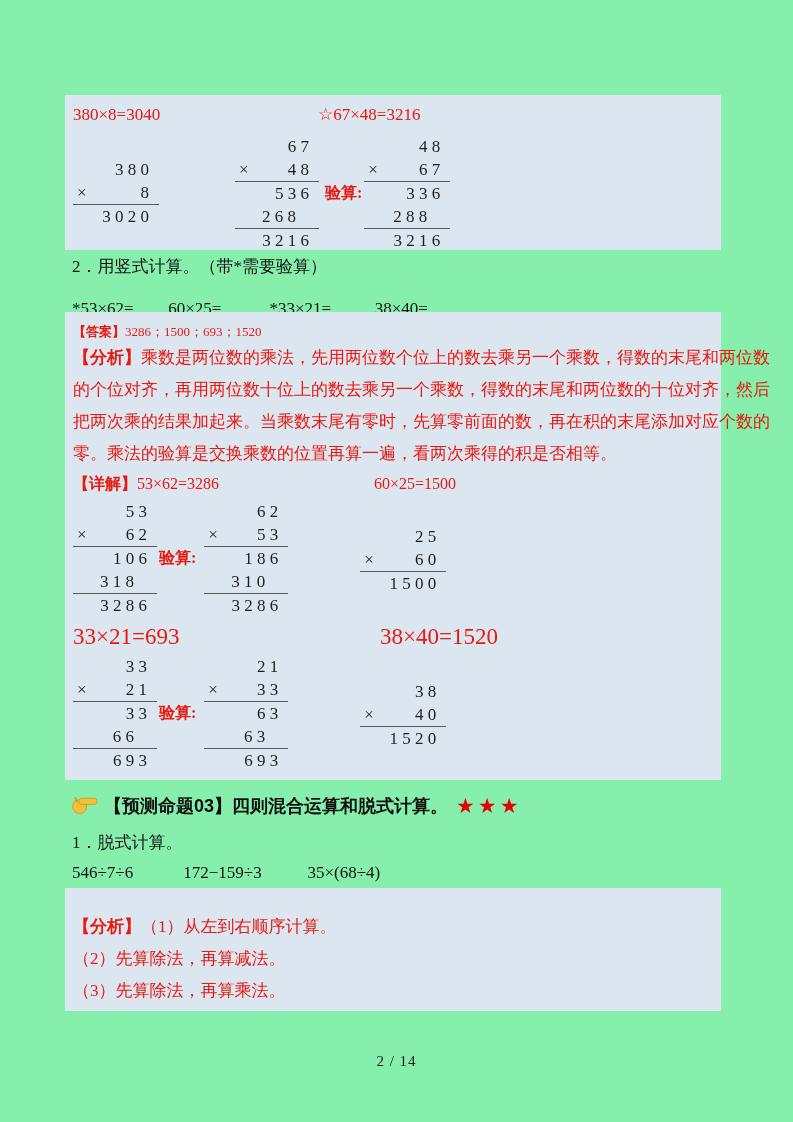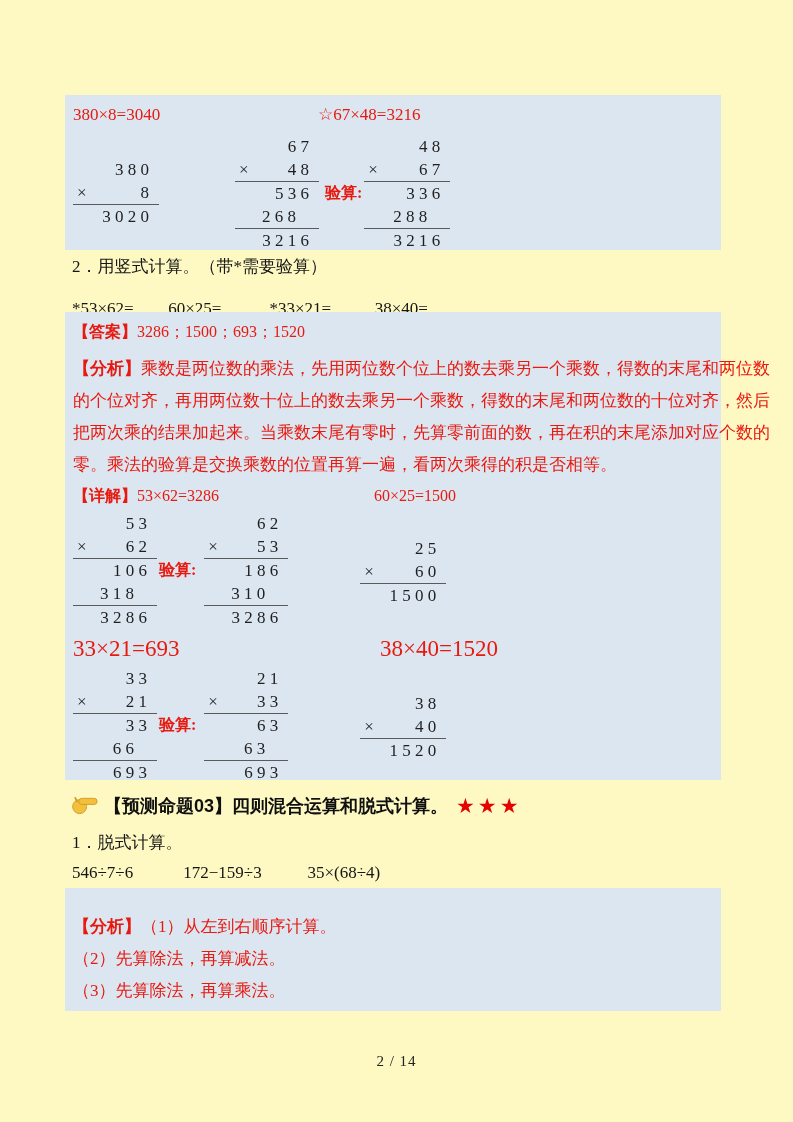--- a/index.html
+++ b/index.html
@@ -1,37 +1,37 @@
 <!DOCTYPE html>
 <html><head>
 <meta charset="utf-8">
 <style>
   html,body{margin:0;padding:0;background:#ffffff;}
   #page{
-    position:relative;width:793px;height:1122px;background:#fef9c3;
+    position:relative;width:793px;height:1122px;background:#86efac;
     font-family:"Liberation Serif","DejaVu Serif",serif;color:#151515;overflow:hidden;
   }
   .bluebox{position:absolute;left:65px;width:656px;background:#dce6f1;box-sizing:border-box;}
   #box1{top:95px;height:155px;padding:10px 8px 0;}
   #box2{top:312px;height:468px;padding:10px 8px 0;}
   #box3{top:888px;height:123px;padding:10px 8px 0;}
   .red{color:#e8190f;}
   b.red,.rlabel{color:#e8190f;font-weight:bold;}
   
   .eqrow{display:flex;font-size:17px;height:20px;line-height:20px;}
   .eqrow .eqleft{display:inline-block;width:245px;}
   .dtl{display:flex;font-size:16px;height:20px;line-height:20px;margin-top:4px;}
   .dtl .dleft{display:inline-block;width:301px;}
   .dtl2{display:flex;font-size:23px;height:20px;line-height:20px;margin-top:10px;}
   .dtl2 .dleft2{display:inline-block;width:307px;}
-  .ansrow{font-size:16px;height:20px;line-height:20px;}
+  .ansrow{font-size:13px;height:20px;line-height:20px;}
   
   .anlines{font-size:17px;margin-top:13px;}
   .an{height:32px;line-height:32px;white-space:nowrap;}
-  #box2 .anlines{margin-top:12px;font-family:Liberation Mono, monospace;}
+  #box2 .anlines{margin-top:0;}
   
   .calcs{display:flex;align-items:flex-start;}
   .b1{margin-top:10px;}
   .g1{margin-top:6px;}
   .g2{margin-top:8px;}
   .vcalc{display:inline-block;vertical-align:top;width:84px;font-size:17px;color:#1f1f1f;}
   .vrow{height:23px;line-height:23px;text-align:right;padding:0 10px 0 4px;}
   .vrow.op{display:flex;justify-content:space-between;}
   .vrow.line{border-bottom:1.6px solid #5a5a5a;}
   .vrow.shift{padding-right:23px;}

